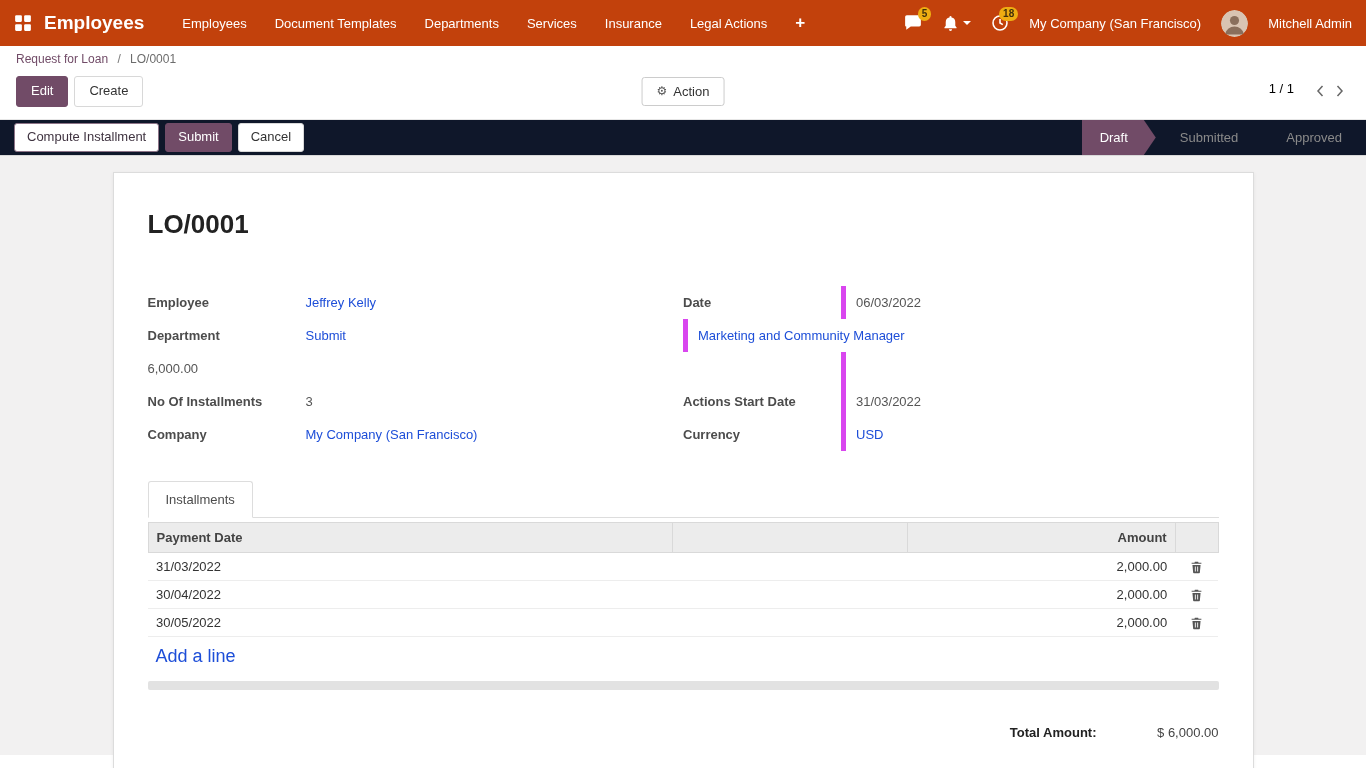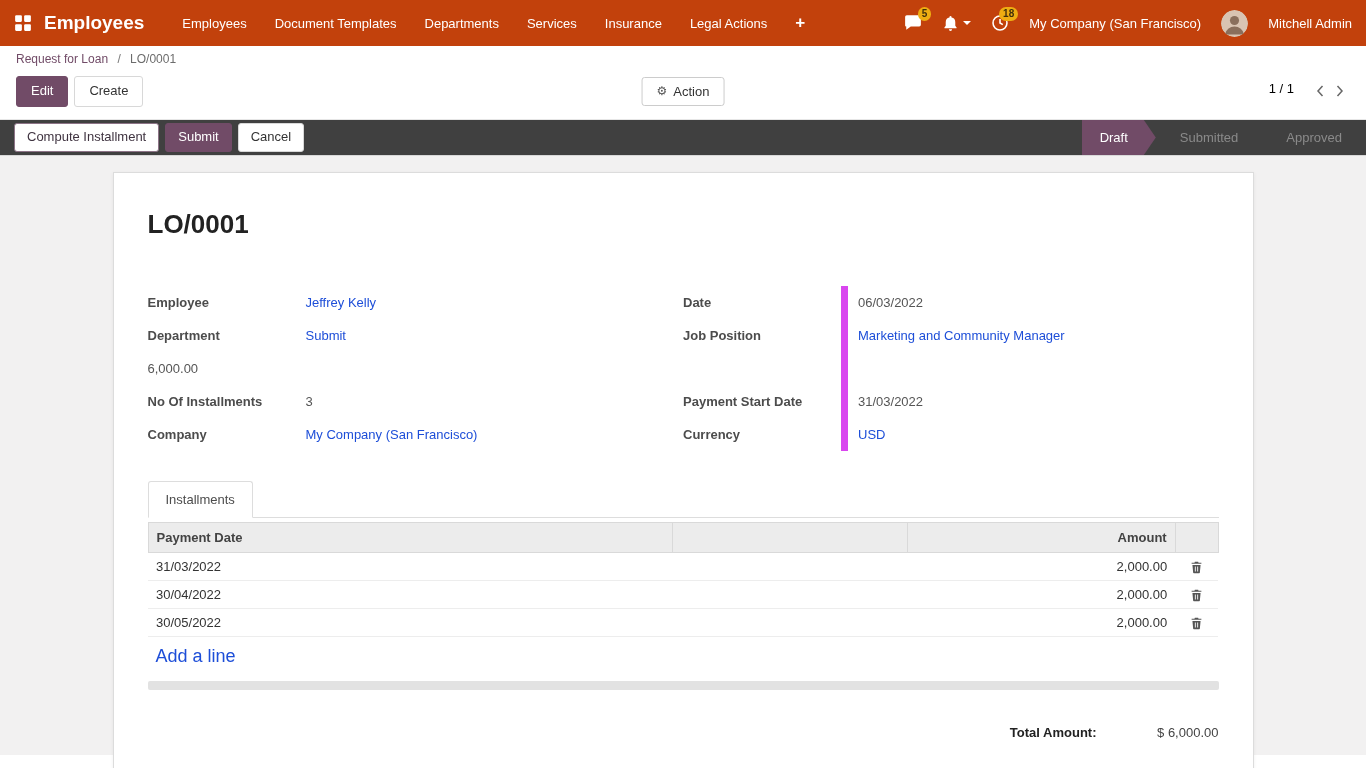--- a/index.html
+++ b/index.html
@@ -56,21 +56,21 @@
     background:#fff; border:1px solid #ccc; border-radius:3px;
     font-size:13px; color:#333; padding:6px 14px; cursor:pointer;
   }
   .gear { font-size:12px; color:#555; }
   .pager { margin-left:auto; display:flex; color:#000000; font-size:13px; }
   .pager-value { margin-right:16px; }
   .pager-btn { background:none; border:none; cursor:pointer; padding:4px 6px; display:inline-flex; }
 
   
   .statusbar {
-    height:37px; background:#404040; border-top:1px solid #e6e6e6; border-bottom:1px solid #d8d8d8;
+    height:37px; background:#0f172a; border-top:1px solid #e6e6e6; border-bottom:1px solid #d8d8d8;
     display:flex; align-items:center; justify-content:space-between; padding-left:14px;
   }
   .sb-buttons { display:flex; gap:6px; align-items:center; }
   .sb-buttons .btn { padding:5px 12px; }
   .steps { display:flex; height:100%; align-items:stretch; }
   .step { display:flex; align-items:center; padding:0 24px; font-size:13px; color:#8a8a8a; }
   .step.active {
     background:#714B67; color:#fff; padding:0 28px 0 18px;
     clip-path: polygon(0 0, calc(100% - 12px) 0, 100% 50%, calc(100% - 12px) 100%, 0 100%);
   }
@@ -80,21 +80,21 @@
   .sheet {
     width:1141px; margin:0 auto; background:#fff; border:1px solid #dcdcdc;
     box-shadow:0 1px 4px rgba(0,0,0,.06); padding:36px 34px; min-height:640px;
   }
   .sheet-title { font-size:26px; font-weight:700; color:#222; margin-bottom:46px; }
   .field-groups { display:flex; }
   .fcol { width:50%; }
   .frow { display:flex; align-items:stretch; height:33px; font-size:13px; }
   .flabel { width:158px; font-weight:700; color:#4c4c4c; display:flex; align-items:center; }
   .fvalue { flex:1; display:flex; align-items:center; color:#555; }
-  .fcol-right .fvalue { border-left:7px solid #d946ef; padding-left:10px; }
+  .fcol-right .fvalue { border-left:5px solid #d946ef; padding-left:10px; }
   .link { color:#1d4ed8; cursor:pointer; text-decoration:none; }
 
   
   .notebook { margin-top:30px; border-bottom:1px solid #ddd; }
   .tab {
     display:inline-block; padding:10px 17px; font-size:13px; color:#4c4c4c;
     background:#fff; border:1px solid #ddd; border-bottom:1px solid #fff;
     border-radius:3px 3px 0 0; margin-bottom:-1px; cursor:pointer;
   }
 
@@ -246,31 +246,30 @@
               <a class="link">My Company (San Francisco)</a>
             </span>
         </div>
       </div>
       <div class="fcol fcol-right">
         <div class="frow">
           <span class="flabel">Date</span>
           <span class="fvalue">06/03/2022</span>
         </div>
         <div class="frow">
-          <span class="flabel">Job Position</span>
           <span class="fvalue">
               <a class="link">Marketing and Community Manager</a>
             </span>
         </div>
         <div class="frow">
           <span class="flabel"></span>
           <span class="fvalue"></span>
         </div>
         <div class="frow">
-          <span class="flabel">Payment Start Date</span>
+          <span class="flabel">Actions Start Date</span>
           <span class="fvalue">31/03/2022</span>
         </div>
         <div class="frow">
           <span class="flabel">Currency</span>
           <span class="fvalue">
               <a class="link">USD</a>
             </span>
         </div>
       </div>
     </div>

